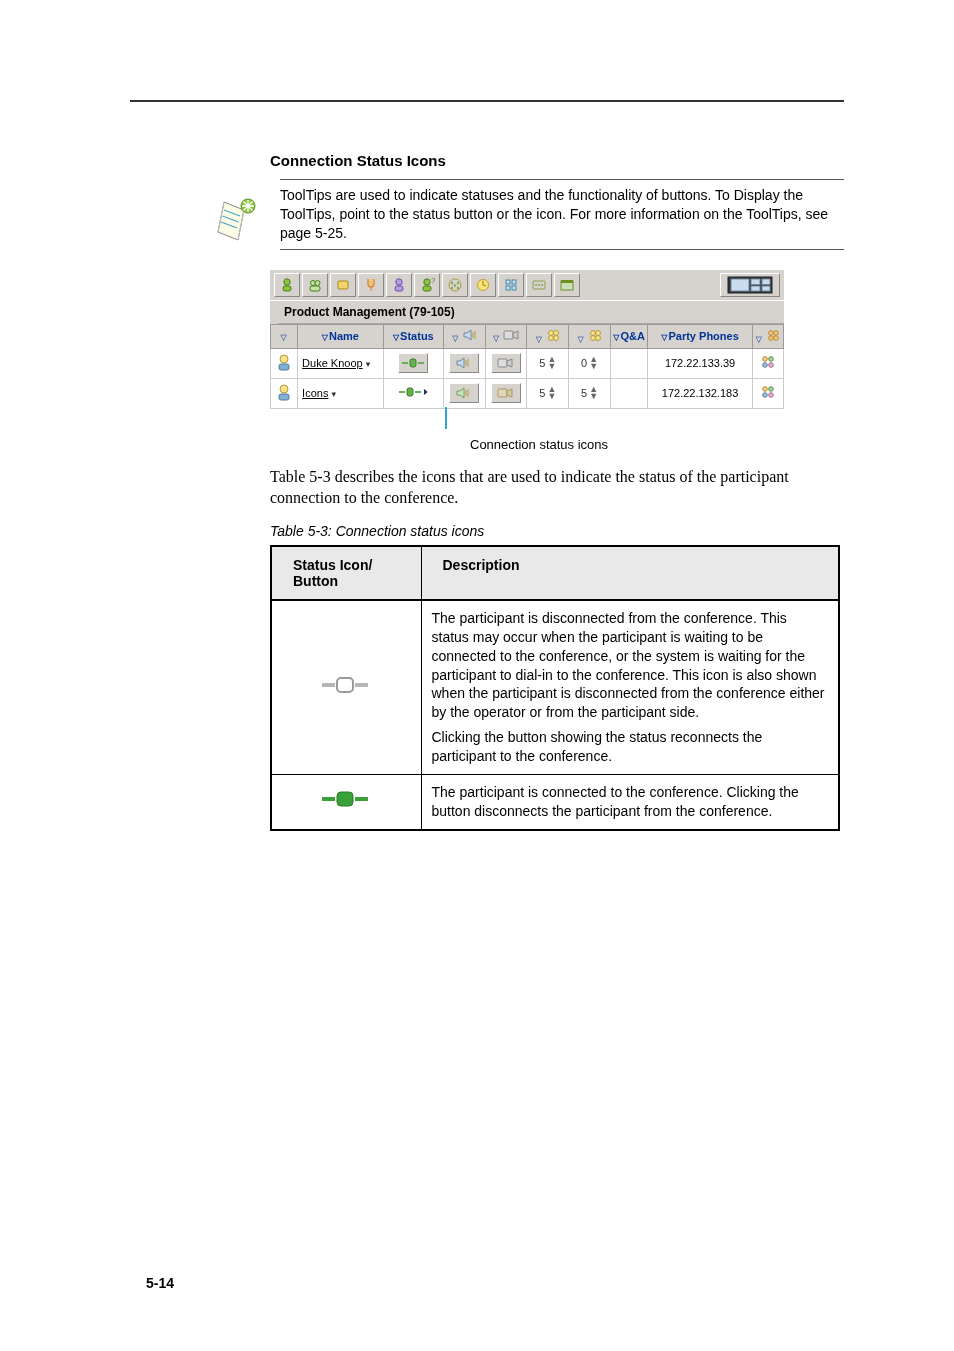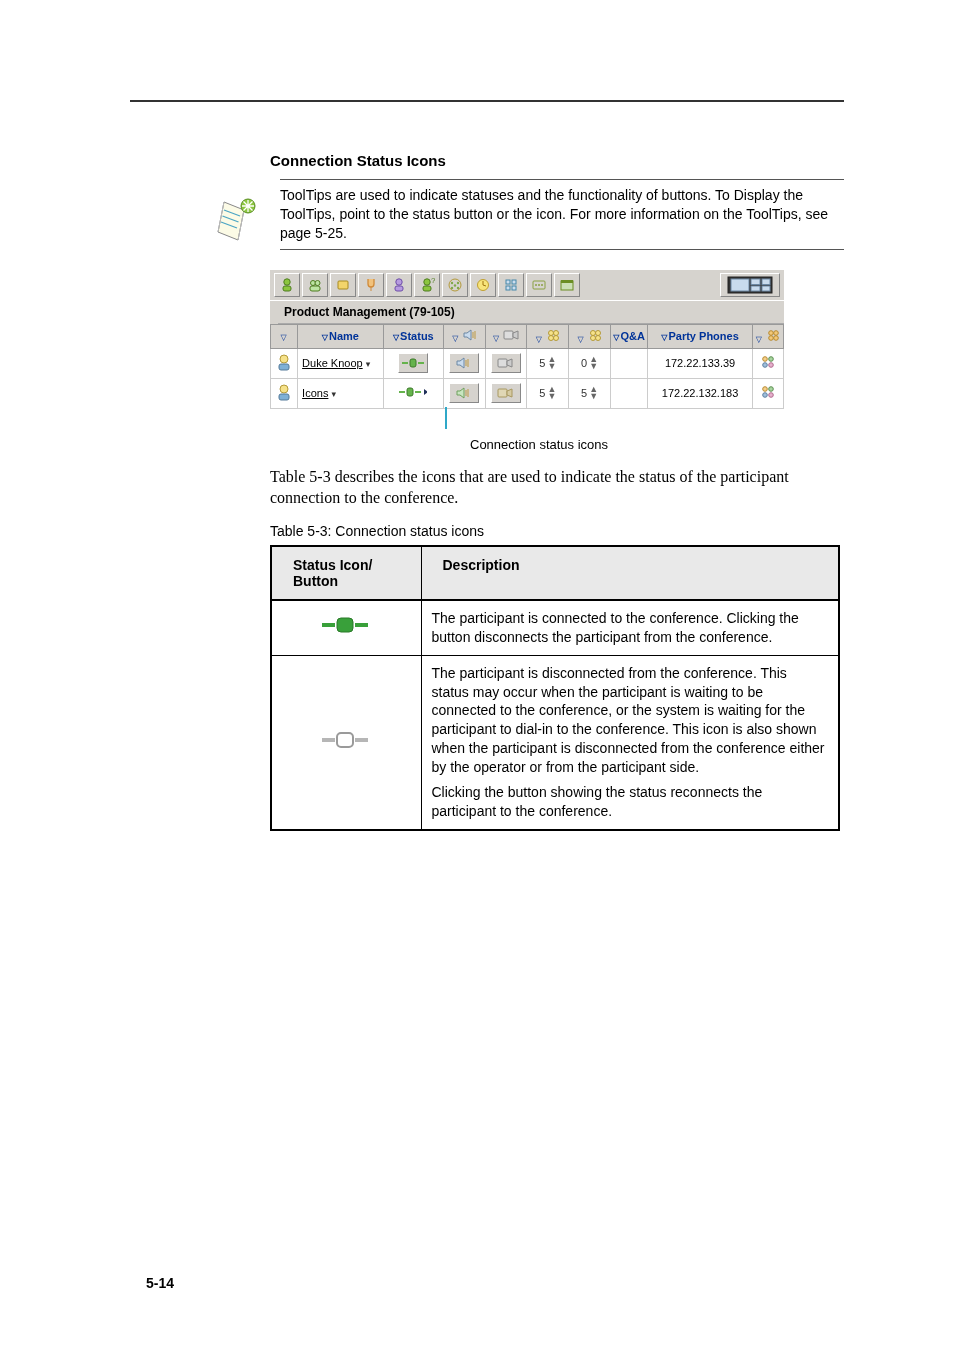--- a/index.html
+++ b/index.html
@@ -197,20 +197,21 @@
 
     .body-para {
       margin-left: 140px;
       font-family: "Times New Roman", Times, serif;
       font-size: 16px;
       line-height: 1.35;
       margin-bottom: 14px;
     }
     .table-title {
       margin-left: 140px;
+      font-style: italic;
       font-size: 14px;
       margin-bottom: 6px;
     }
 
     
     table.desc {
       margin-left: 140px;
       width: 570px;
       border-collapse: collapse;
       border: 2px solid #000;
@@ -553,37 +554,37 @@
     <thead>
       <tr>
         <th>Status Icon/ Button</th>
         <th>Description</th>
       </tr>
     </thead>
     <tbody>
       <tr>
         <td class="iconcell">
           <svg width="48" height="20">
-              <rect x="0" y="8" width="13" height="4" fill="#39a03a"></rect>
-              <rect x="15" y="3" width="16" height="14" rx="4" fill="#39a03a" stroke="#2a7a29" stroke-width="1"></rect>
-              <rect x="33" y="8" width="13" height="4" fill="#39a03a"></rect>
-            </svg>
-        </td>
-        <td>The participant is connected to the conference. Clicking the button disconnects the participant from the conference.</td>
-      </tr>
-      <tr>
-        <td class="iconcell">
-          <svg width="48" height="20">
               <rect x="0" y="8" width="13" height="4" fill="#b6b6b6"></rect>
               <rect x="15" y="3" width="16" height="14" rx="4" fill="none" stroke="#9a9a9a" stroke-width="2"></rect>
               <rect x="33" y="8" width="13" height="4" fill="#b6b6b6"></rect>
             </svg>
         </td>
         <td>
           <p>The participant is disconnected from the conference. This status may occur when the participant is waiting to be connected to the conference, or the system is waiting for the participant to dial-in to the conference. This icon is also shown when the participant is disconnected from the conference either by the operator or from the participant side.</p>
           <p>Clicking the button showing the status reconnects the participant to the conference.</p>
         </td>
       </tr>
+      <tr>
+        <td class="iconcell">
+          <svg width="48" height="20">
+              <rect x="0" y="8" width="13" height="4" fill="#39a03a"></rect>
+              <rect x="15" y="3" width="16" height="14" rx="4" fill="#39a03a" stroke="#2a7a29" stroke-width="1"></rect>
+              <rect x="33" y="8" width="13" height="4" fill="#39a03a"></rect>
+            </svg>
+        </td>
+        <td>The participant is connected to the conference. Clicking the button disconnects the participant from the conference.</td>
+      </tr>
     </tbody>
   </table>
 
   <div class="page-num">5-14</div>
 </div>
 
 </body></html>

